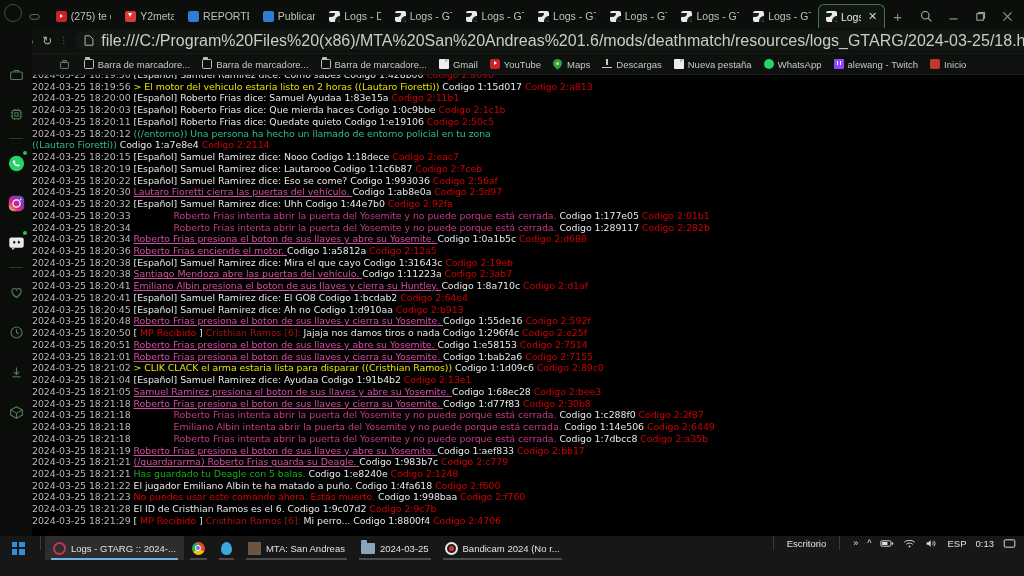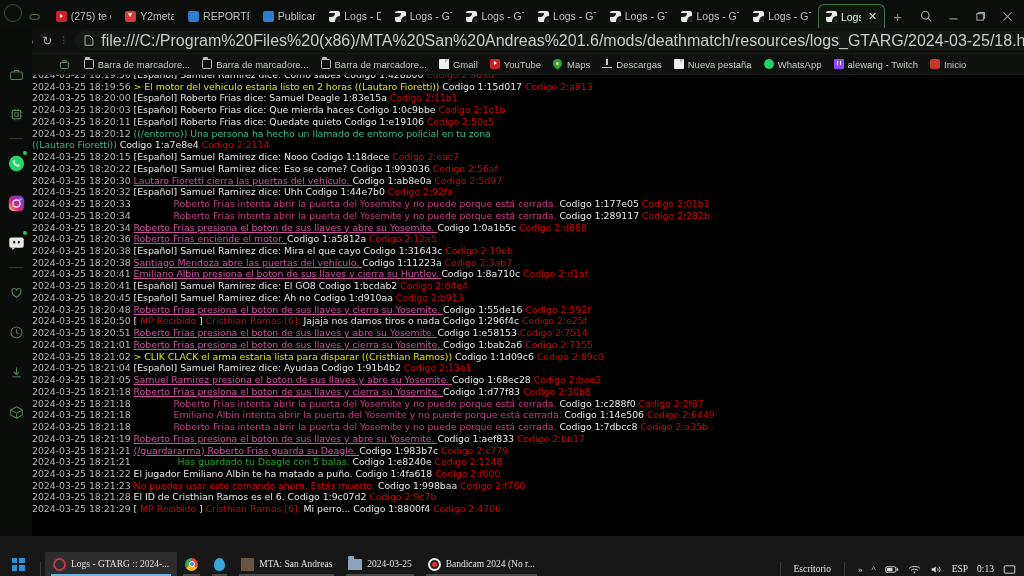--- a/index.html
+++ b/index.html
@@ -81,37 +81,37 @@
     font-family:"DejaVu Sans", sans-serif;
     font-size:9.4px; line-height:11.74px;
     white-space:nowrap; color:#d9d9d9; letter-spacing:-0.05px;
   }
   .c-white { color:#e6e6e6;margin-top:20px; }
   .c-pink { color:#c73a82;margin-left:40px; }
   .c-magenta { color:#d14fa0;text-decoration:underline; }
   .c-red { color:#d40000; }
   .c-darkred { color:#a51212; }
   .c-yellow { color:#e3e300; }
-  .c-green { color:#19a819;margin-left:44px; }
+  .c-green { color:#19a819; }
   .c-teal { color:#2fbd8f; }
   .c-grey { color:#b9b9b9; }
   .c-cod2 { color:#cc0000; }
 
   
   .dock {
     position:absolute; left:0; top:28px; width:32px; height:524px;
     background:#0b0d0b; display:flex; flex-direction:column; align-items:center;
     padding-top:26px; gap:0;
   }
   .dockitem { width:32px; height:40px; display:flex; align-items:center; justify-content:center; position:relative; }
   .dockdiv { width:14px; height:1px; background:#2c3c2c; margin:4px 0; }
   .dot { position:absolute; right:5px; top:8px; width:4px; height:4px; border-radius:50%; background:#27c24c; }
 
   
-  .taskbar { position:absolute; left:0; bottom:0; width:1024px; height:40px; background:#171717; display:flex; align-items:flex-end;font-family:Liberation Serif, serif; }
+  .taskbar { position:absolute; left:0; bottom:0; width:1024px; height:40px; background:#171717; display:flex; align-items:flex-start; }
   .startbtn { width:36px; height:24px; display:flex; align-items:center; justify-content:center; }
   .winlogo { width:13px; height:13px; display:grid; grid-template-columns:1fr 1fr; grid-template-rows:1fr 1fr; gap:1.4px; }
   .winlogo i { background:#2f8fd8; display:block; }
   .tbsep { width:1px; height:14px; background:#3a3a3a; margin:0 4px; }
   .tbitem { display:flex; align-items:center; gap:5px; height:24px; padding:0 8px; font-size:9.5px; color:#e2e2e2; white-space:nowrap; position:relative; max-width:170px; overflow:hidden; }
   .tbitem.sel { background:#2d2d2d; }
   .tbitem.sel::after { content:""; position:absolute; left:6px; right:6px; bottom:0; height:2px; background:#6fb3e0; }
   .tbitem.underline::after { content:""; position:absolute; left:6px; right:6px; bottom:0; height:2px; background:#4a4a4a; }
   .tray { margin-left:auto; display:flex; align-items:center; gap:9px; padding-right:8px; font-size:9.5px; color:#e2e2e2; }
   .trayico { display:block; }
@@ -333,26 +333,27 @@
             <span class="bi inicio-ico"></span>
             <span>Inicio</span>
           </div>
         </div>
     </div>
 
     <div class="page">
       <div class="logwrap" id="log-host">
           <div class="logline"><span class="c-grey">2024-03-25 18:19:56 </span><span class="c-white">[Español] Samuel Ramirez dice: Como sabes Codigo 1:428b00 </span><span class="c-cod2">Codigo 2:a090</span></div>
           <div class="logline"><span class="c-grey">2024-03-25 18:19:56 </span><span class="c-yellow">&gt; El motor del vehiculo estaria listo en 2 horas ((Lautaro Fioretti)) </span><span class="c-white">Codigo 1:15d017 </span><span class="c-cod2">Codigo 2:a813</span></div>
-          <div class="logline"><span class="c-grey">2024-03-25 18:20:00 </span><span class="c-white">[Español] Roberto Frias dice: Samuel Deagle 1:83e15a </span><span class="c-cod2">Codigo 2:11b1</span></div>
+          <div class="logline"><span class="c-grey">2024-03-25 18:20:00 </span><span class="c-white">[Español] Roberto Frias dice: Samuel Ayudaa 1:83e15a </span><span class="c-cod2">Codigo 2:11b1</span></div>
           <div class="logline"><span class="c-grey">2024-03-25 18:20:03 </span><span class="c-white">[Español] Roberto Frias dice: Que mierda haces Codigo 1:0c9bbe </span><span class="c-cod2">Codigo 2:1c1b</span></div>
           <div class="logline"><span class="c-grey">2024-03-25 18:20:11 </span><span class="c-white">[Español] Roberto Frias dice: Quedate quieto  Codigo 1:e19106 </span><span class="c-cod2">Codigo 2:50c5</span></div>
           <div class="logline"><span class="c-grey">2024-03-25 18:20:12 </span><span class="c-teal">((/entorno)) Una persona ha hecho un llamado de entorno policial en tu zona</span></div>
           <div class="logline"><span class="c-teal">((Lautaro Fioretti)) </span><span class="c-white">Codigo 1:a7e8e4 </span><span class="c-cod2">Codigo 2:2114</span></div>
           <div class="logline"><span class="c-grey">2024-03-25 18:20:15 </span><span class="c-white">[Español] Samuel Ramirez dice: Nooo Codigo 1:18dece </span><span class="c-cod2">Codigo 2:eac7</span></div>
+          <div class="logline"><span class="c-grey">2024-03-25 18:20:19 </span><span class="c-white">[Español] Samuel Ramirez dice: Lautarooo Codigo 1:1c6b87 </span><span class="c-cod2">Codigo 2:7ceb</span></div>
           <div class="logline"><span class="c-grey">2024-03-25 18:20:22 </span><span class="c-white">[Español] Samuel Ramirez dice: Eso se come? Codigo 1:993036 </span><span class="c-cod2">Codigo 2:56af</span></div>
           <div class="logline"><span class="c-grey">2024-03-25 18:20:30 </span><span class="c-magenta">Lautaro Fioretti cierra las puertas del vehículo. </span><span class="c-white">Codigo 1:ab8e0a </span><span class="c-cod2">Codigo 2:5d97</span></div>
           <div class="logline"><span class="c-grey">2024-03-25 18:20:32 </span><span class="c-white">[Español] Samuel Ramirez dice: Uhh Codigo 1:44e7b0 </span><span class="c-cod2">Codigo 2:92fa</span></div>
           <div class="logline"><span class="c-grey">2024-03-25 18:20:33 </span><span class="c-pink">Roberto Frias intenta abrir la puerta del Yosemite y no puede porque está cerrada. </span><span class="c-white">Codigo 1:177e05 </span><span class="c-cod2">Codigo 2:01b1</span></div>
           <div class="logline"><span class="c-grey">2024-03-25 18:20:34 </span><span class="c-pink">Roberto Frias intenta abrir la puerta del Yosemite y no puede porque está cerrada. </span><span class="c-white">Codigo 1:289117 </span><span class="c-cod2">Codigo 2:282b</span></div>
           <div class="logline"><span class="c-grey">2024-03-25 18:20:34 </span><span class="c-magenta">Roberto Frias presiona el boton de sus llaves y abre su Yosemite. </span><span class="c-white">Codigo 1:0a1b5c </span><span class="c-cod2">Codigo 2:d688</span></div>
           <div class="logline"><span class="c-grey">2024-03-25 18:20:36 </span><span class="c-magenta">Roberto Frias enciende el motor. </span><span class="c-white">Codigo 1:a5812a </span><span class="c-cod2">Codigo 2:12a5</span></div>
           <div class="logline"><span class="c-grey">2024-03-25 18:20:38 </span><span class="c-white">[Español] Samuel Ramirez dice: Mira el que cayo Codigo 1:31643c </span><span class="c-cod2">Codigo 2:19eb</span></div>
           <div class="logline"><span class="c-grey">2024-03-25 18:20:38 </span><span class="c-magenta">Santiago Mendoza abre las puertas del vehículo. </span><span class="c-white">Codigo 1:11223a </span><span class="c-cod2">Codigo 2:3ab7</span></div>
           <div class="logline"><span class="c-grey">2024-03-25 18:20:41 </span><span class="c-magenta">Emiliano Albin presiona el boton de sus llaves y cierra su Huntley. </span><span class="c-white">Codigo 1:8a710c </span><span class="c-cod2">Codigo 2:d1af</span></div>

